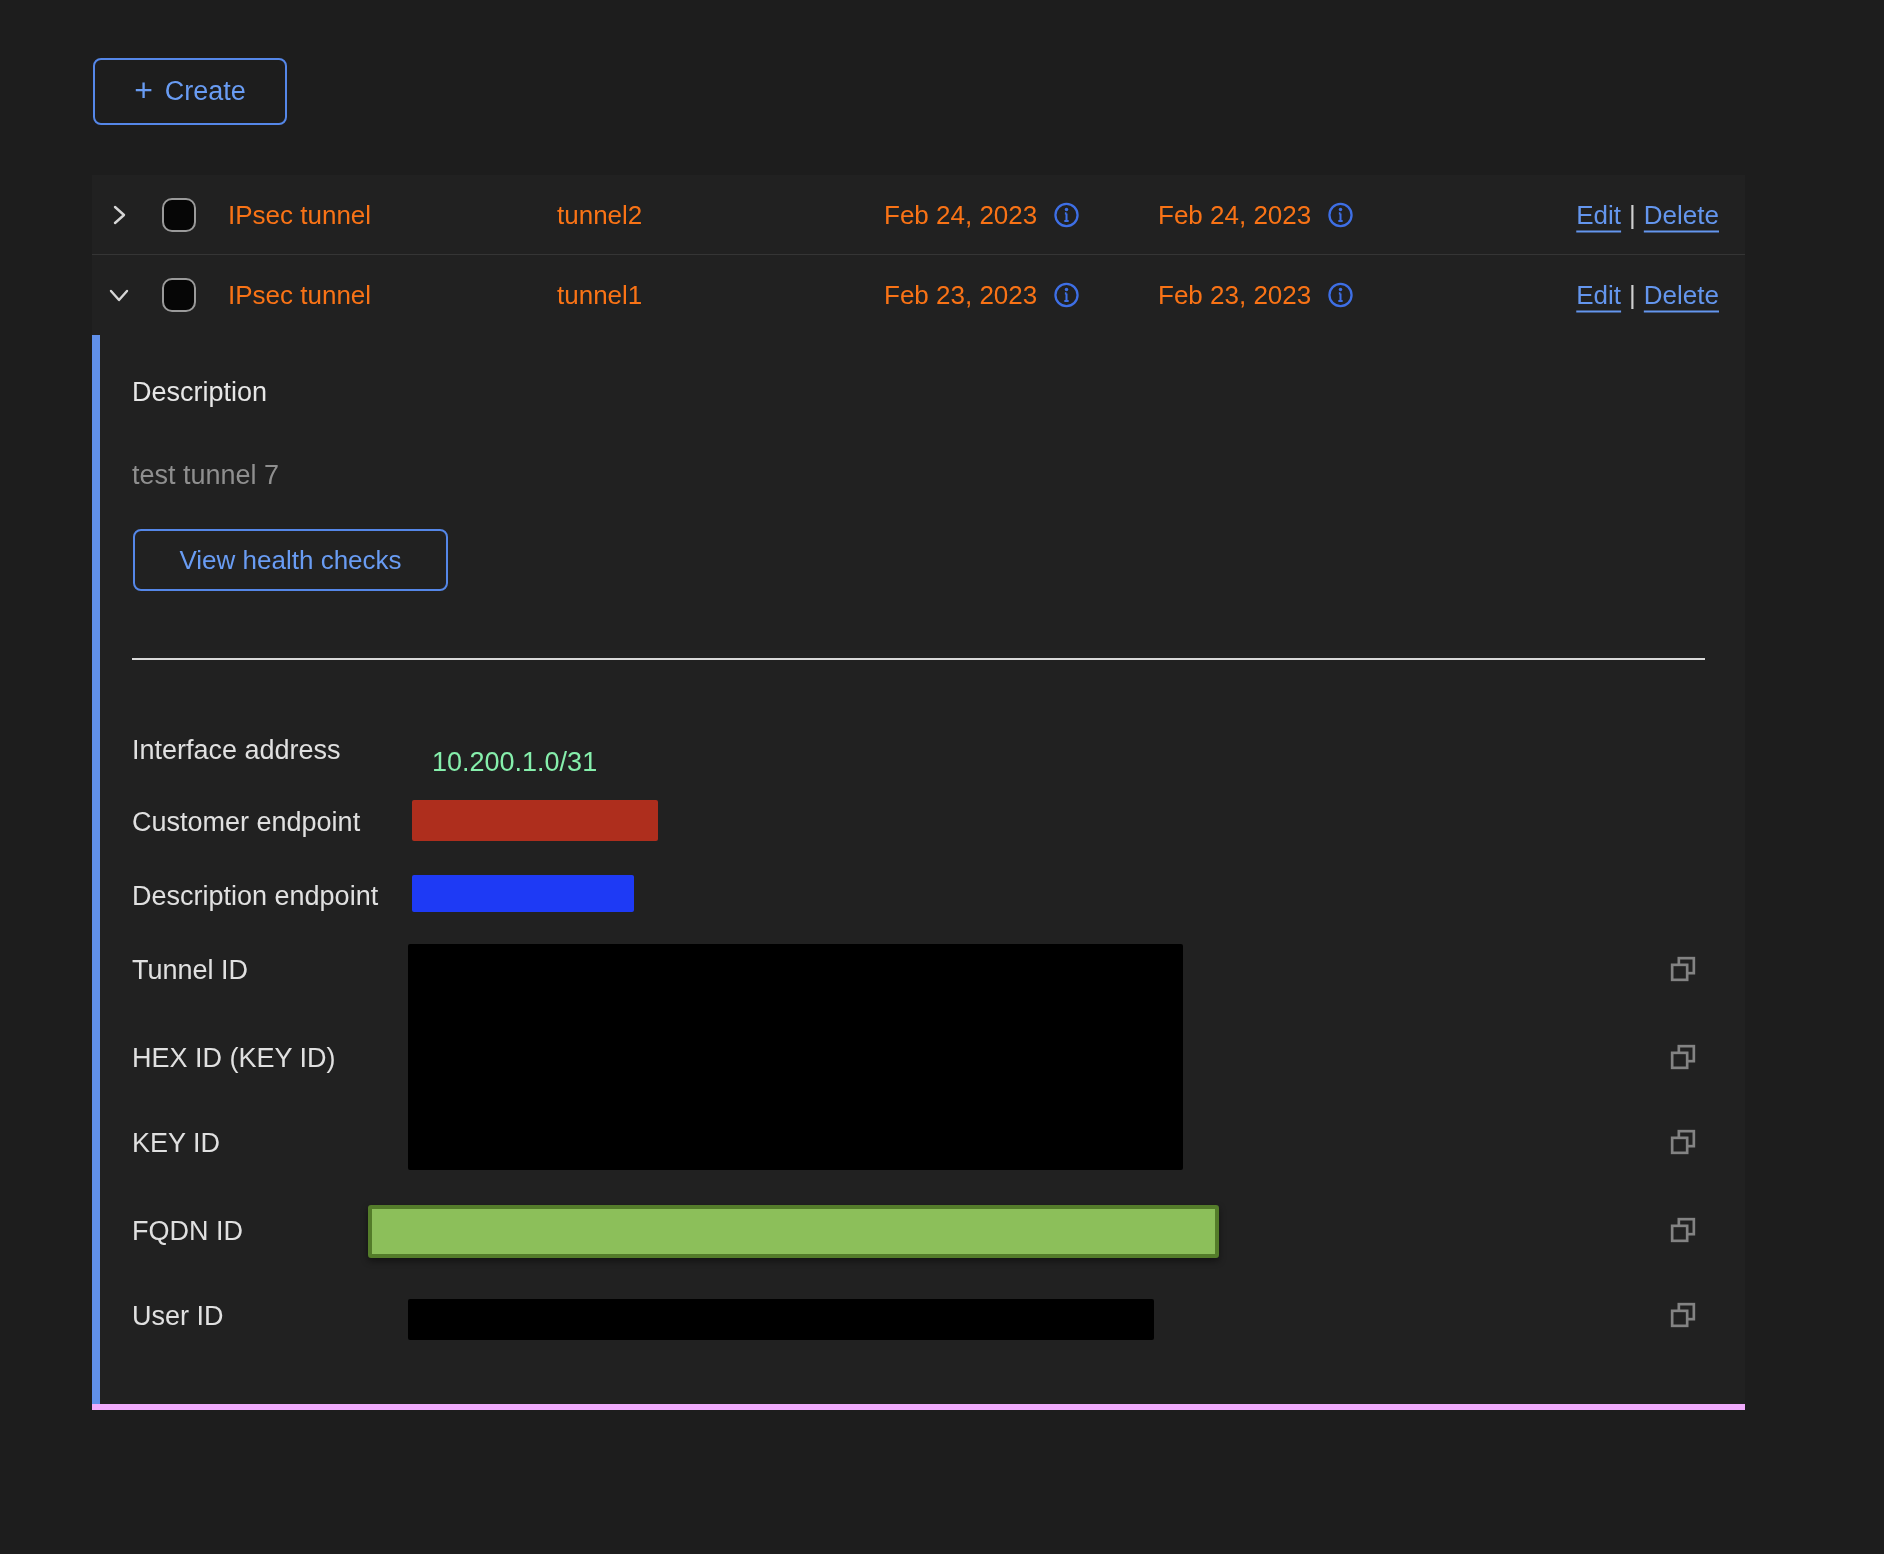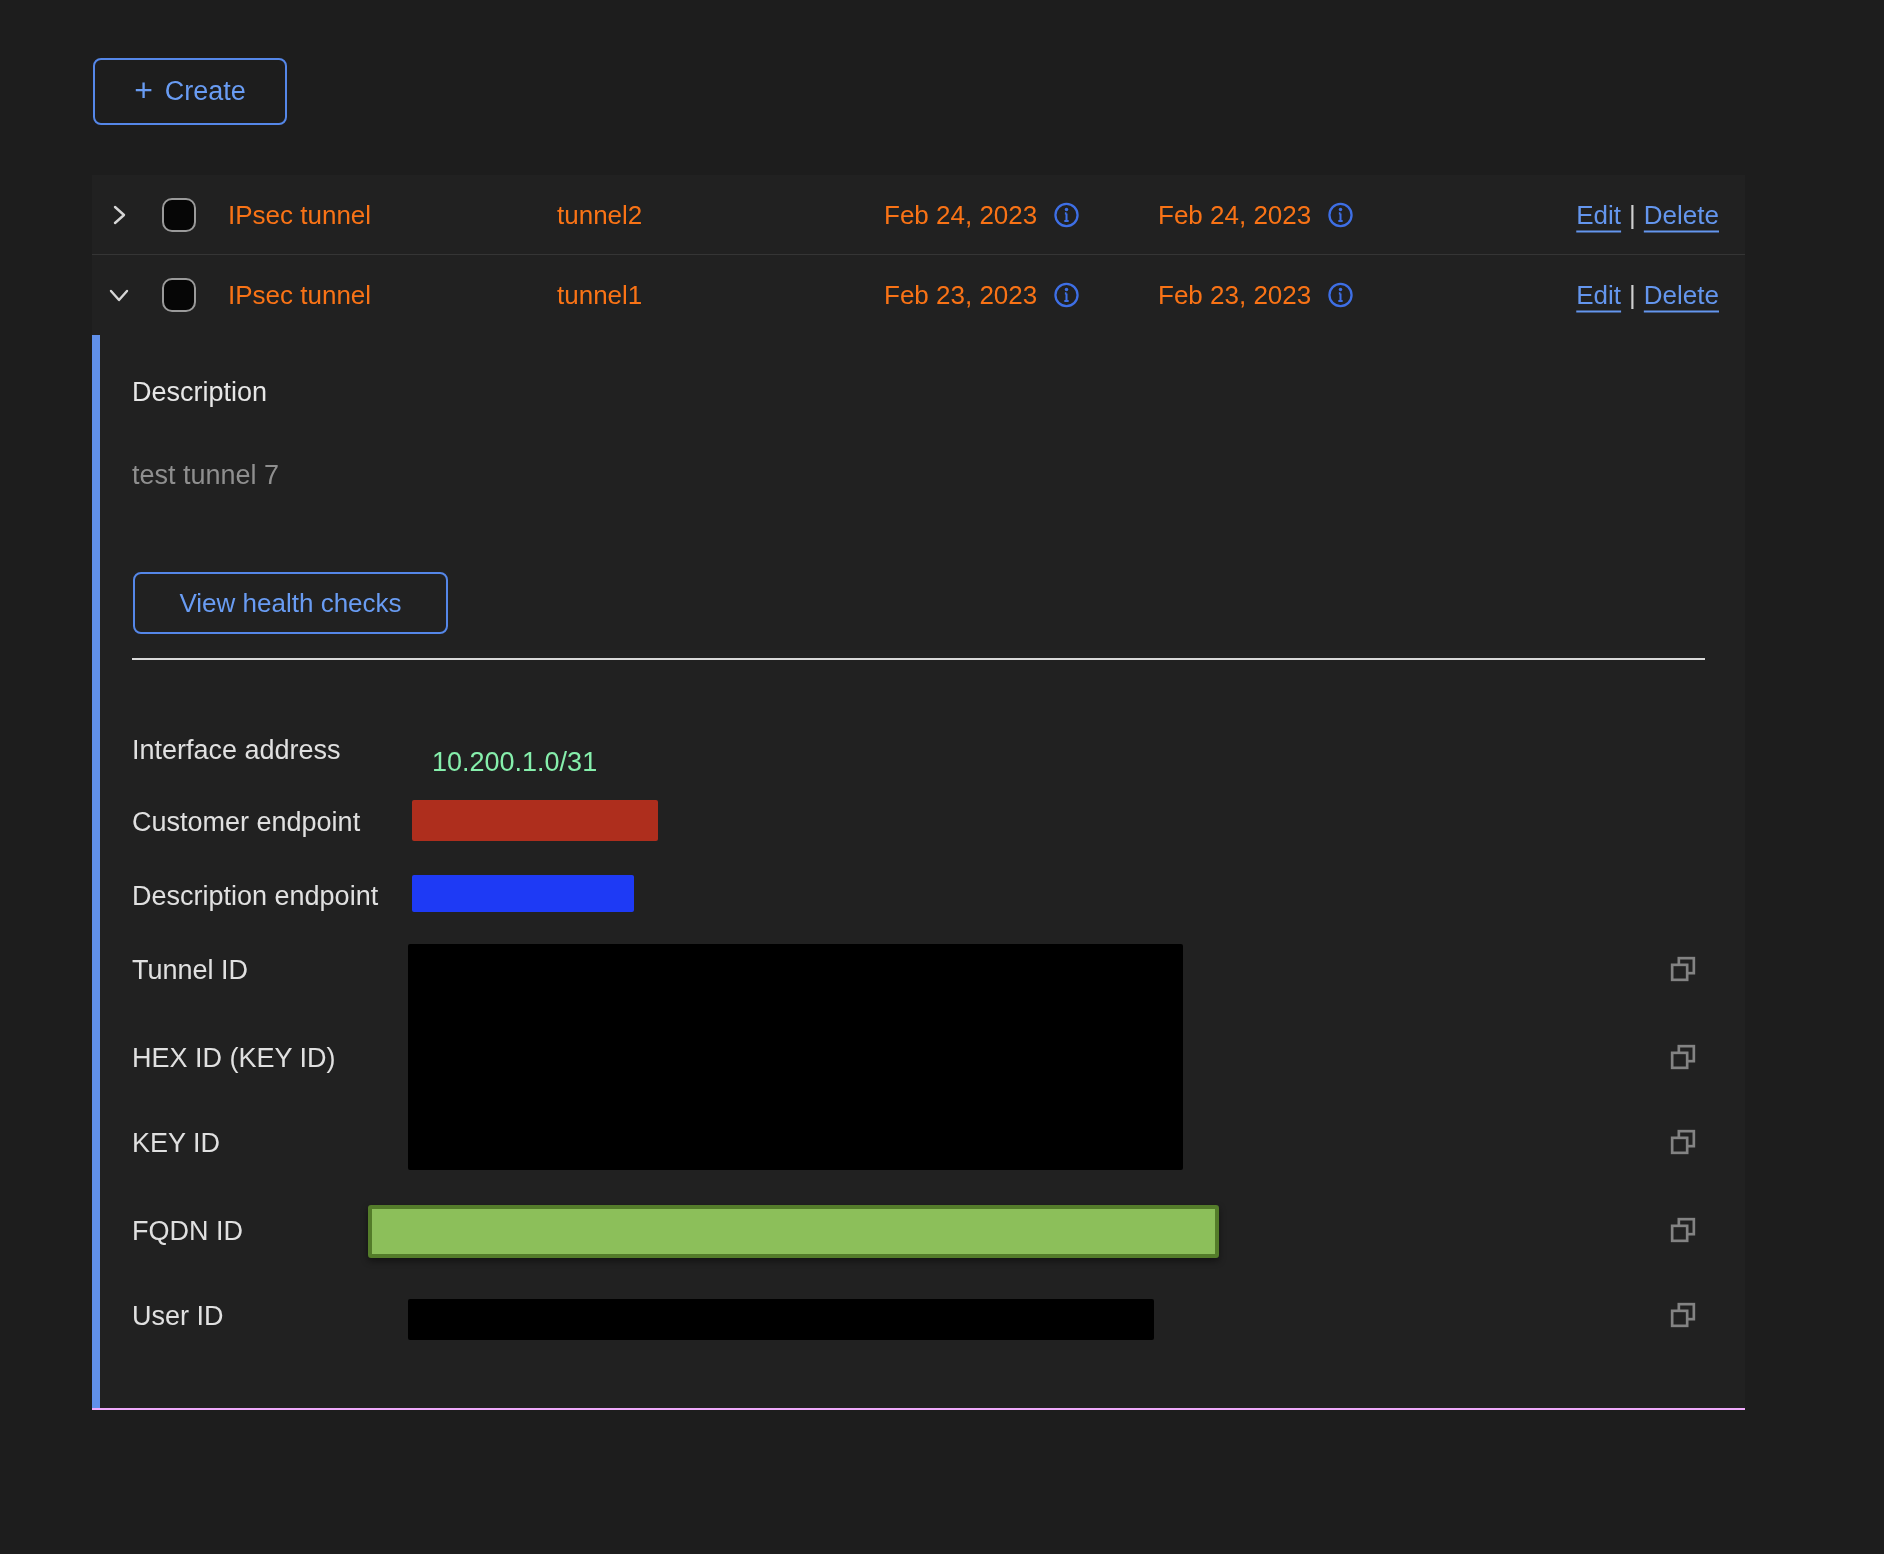--- a/index.html
+++ b/index.html
@@ -34,28 +34,28 @@
   .col-name{left:465px;}
   .col-created{left:792px;}
   .col-modified{left:1066px;}
   .datecell{display:flex;align-items:center;gap:16px;}
   .info-icon{width:27px;height:27px;display:inline-block;cursor:pointer;}
   .actions{position:absolute;right:26px;top:50%;transform:translateY(-50%);
            display:flex;align-items:center;gap:8px;font-size:26px;}
   .lnk{color:#6496ee;text-decoration:underline;text-underline-offset:7px;cursor:pointer;}
   .pipe{color:#cfcfcf;text-decoration:none;}
   
-  .panel{position:relative;height:1075px;border-bottom:2px solid #f0abfc;background:#212121;}
+  .panel{position:relative;height:1075px;border-bottom:6px solid #f0abfc;background:#212121;}
   .accent{position:absolute;left:0;top:0;width:8px;height:100%;background:#6090ea;}
   .desc-label{position:absolute;left:40px;top:42px;font-size:27px;font-weight:500;color:#e6e6e6;}
   .desc-value{position:absolute;left:40px;top:125px;font-size:27px;color:#8f8f8f;}
   .health-btn{
     position:absolute;left:41px;top:194px;width:315px;height:62px;
     background:transparent;border:2px solid #5587e8;border-radius:8px;
-    color:#699cf3;font-size:26px;font-family:"Liberation Sans",sans-serif;cursor:pointer;margin-top:43px;
+    color:#699cf3;font-size:26px;font-family:"Liberation Sans",sans-serif;cursor:pointer;
   }
   .hr-light{position:absolute;left:40px;top:323px;width:1573px;height:2px;background:#d9d9d9;}
   .flabel{position:absolute;left:40px;font-size:27px;color:#e0e0e0;white-space:nowrap;}
   .fvalue{position:absolute;left:340px;font-size:27px;color:#86efac;white-space:nowrap;margin-top:12px;}
   .redact{position:absolute;border-radius:2px;}
   .redact-red{left:320px;top:465px;width:246px;height:41px;background:#ae2e1d;}
   .redact-blue{left:320px;top:540px;width:222px;height:37px;background:#1e3af5;}
   .redact-black-lg{left:316px;top:609px;width:775px;height:226px;background:#000;}
   .redact-green{left:276px;top:870px;width:851px;height:53px;background:#8cbf5a;
                 border:4px solid #547c2a;border-radius:3px;box-shadow:0 3px 7px rgba(0,0,0,0.45);}

